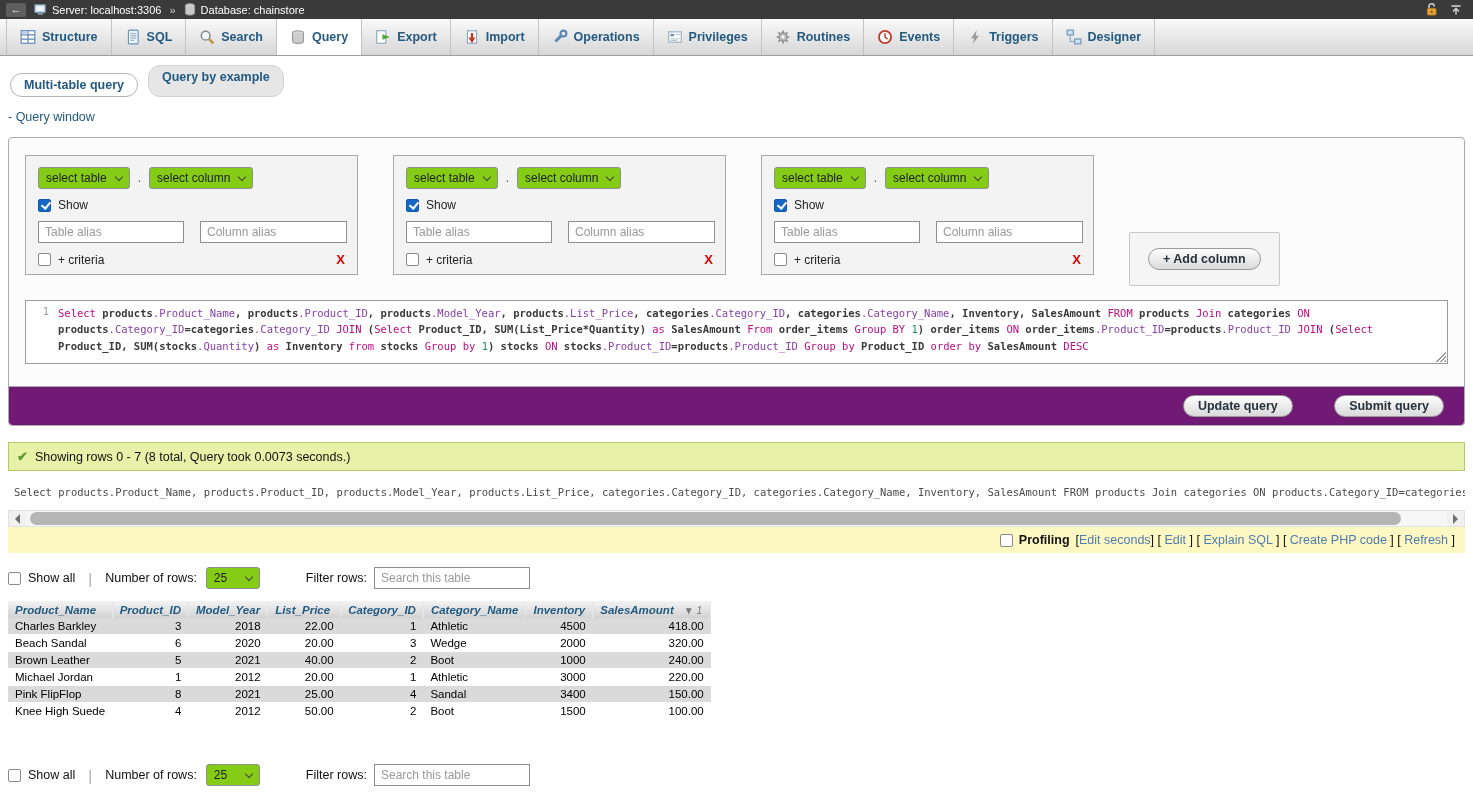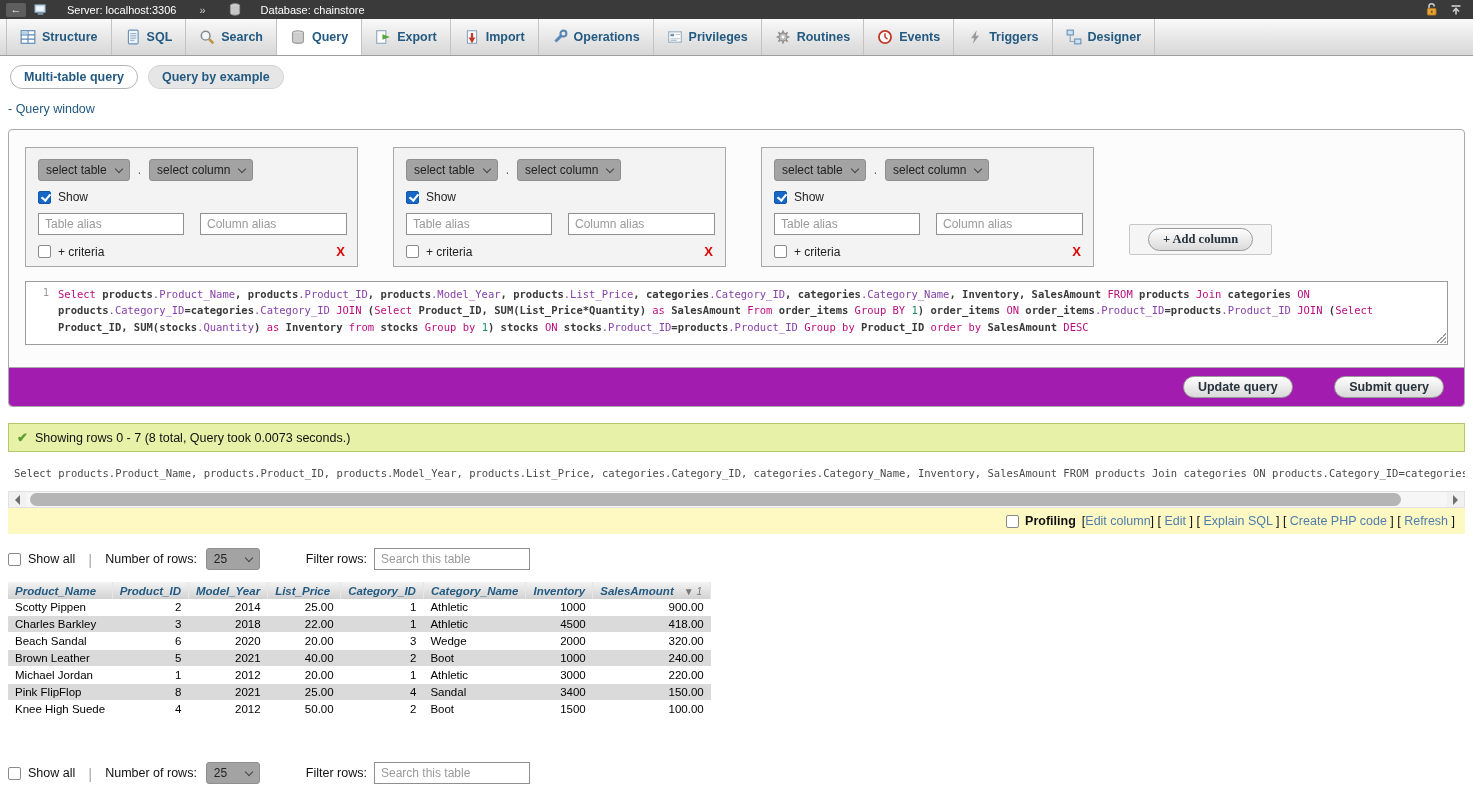--- a/index.html
+++ b/index.html
@@ -2,69 +2,69 @@
 <html><head>
 <meta charset="utf-8">
 <style>
   * { box-sizing: border-box; }
   html,body { margin:0; padding:0; background:#fff; font-family:"Liberation Sans",sans-serif; }
   body { width:1473px; min-height:799px; font-size:12px; color:#222; }
 
   
   .topbar { height:19px; background:#3a3a3a; color:#fff; display:flex; align-items:center; font-size:11px; padding:0 6px; }
   .backbtn { background:#5e5e5e; color:#eee; border-radius:2px; width:20px; height:14px; line-height:13px; text-align:center; margin-right:8px; cursor:pointer; font-size:11px; }
-  .crumb { display:flex; align-items:center; gap:20px; }
+  .crumb { display:flex; align-items:center; gap:5px; }
   .crumb .sep { color:#ccc; margin:0 3px; }
   .topbar-right { margin-left:auto; display:flex; align-items:center; gap:10px; padding-right:4px; }
   .micon { display:inline-block; vertical-align:middle; }
 
   
   .tabbar { height:37px; background:linear-gradient(#f9f9f9,#d7d7d7); border-bottom:1px solid #9d9d9d; display:flex; align-items:stretch; }
   .tab { display:flex; align-items:center; padding:0 13px; border-right:1px solid #c3c3c3; cursor:pointer; color:#235a81; font-weight:bold; font-size:12.5px; }
   .tab:first-child { border-left:1px solid #c3c3c3; margin-left:6px; }
   .tab.active { background:#fff; }
   .ticon { width:16px; height:16px; margin-right:6px; flex:0 0 auto; }
 
   
   .subtabs { margin:9px 0 0 10px; display:flex; gap:10px; }
   .subtab { border-radius:12px; padding:4px 13px; font-weight:bold; font-size:12.5px; color:#235a81; cursor:pointer; }
-  .subtab.active { background:#fff; border:1px solid #b4b4b4; }
+  .subtab.active { background:#fff; border:1px solid #b4b4b4;margin-top:8px; }
   .subtab.idle { background:#e6e6e6; border:1px solid #d2d2d2; }
   .qwindow { margin:13px 0 0 8px; color:#235a81; font-size:12.5px; cursor:pointer; }
 
   
   .builder { margin:13px 8px 0 8px; border:1px solid #aaa; border-radius:4px; background:#fcfcfc; }
   .builder-inner { padding:17px 16px 0 16px; }
   .colrow { display:flex; align-items:flex-start; }
   .colbox { width:333px; height:120px; border:1px solid #a8a8a8; background:#f3f3f3; padding:11px 12px; margin-right:35px; }
   .selline { display:flex; align-items:center; gap:8px; }
-  .sel { display:inline-flex; align-items:center; background:#a3a3a3; border:1px solid #8f8f8f; border-radius:3px; height:22px; padding:0 7px; font-size:12px; color:#222; cursor:pointer; }
+  .sel { display:inline-flex; align-items:center; background:#84cc16; border:1px solid #8f8f8f; border-radius:3px; height:22px; padding:0 7px; font-size:12px; color:#222; cursor:pointer; }
   .car { margin-left:9px; width:6px; height:6px; border:solid #444; border-width:0 1.7px 1.7px 0; transform:rotate(45deg); margin-top:-3px; }
   .dot { color:#555; }
   .showline { margin-top:9px; display:flex; align-items:center; gap:7px; }
   .cb { width:13px; height:13px; border:1px solid #8a8a8a; background:#fff; display:inline-block; border-radius:2px; position:relative; cursor:pointer; flex:0 0 auto; }
   .cb.checked { background:#1568c8; border-color:#1257a8; }
   .cb.checked::after { content:""; position:absolute; left:3.5px; top:0.5px; width:4px; height:7px; border:solid #fff; border-width:0 2px 2px 0; transform:rotate(40deg); }
   .aliasline { margin-top:9px; display:flex; gap:16px;align-items:center; }
   .tin { height:22px; border:1px solid #8f8f8f; padding:0 6px; font-size:12px; font-family:inherit; color:#222; background:#fff; }
   .tin::placeholder { color:#9a9a9a; }
   .alias-t { width:146px; } .alias-c { width:147px; }
   .critline { margin-top:9px; display:flex; align-items:center; gap:7px; }
   .xdel { margin-left:auto; color:#e00000; font-weight:bold; font-size:13px; cursor:pointer; }
-  .addbox { border:1px solid #c7c7c7; background:#f5f5f5; border-radius:2px; padding:3px 18px; margin-top:77px; margin-left:0px;font-family:Liberation Serif, serif; }
+  .addbox { border:1px solid #c7c7c7; background:#f5f5f5; border-radius:2px; padding:15px 18px; margin-top:77px; margin-left:0px; }
   .pill { display:inline-block; border:1px solid #9a9a9a; border-radius:12px; background:linear-gradient(#fefefe,#dadada); padding:3px 14px; font-weight:bold; font-size:12.5px; color:#26323c; cursor:pointer; white-space:nowrap; }
 
   
   .editor { margin-top:14px; border:1px solid #9b9b9b; background:#fff; display:flex; position:relative; min-height:64px; }
   .gutter { width:30px; text-align:right; padding:4px 7px 4px 0; color:#9a9a9a; font:10.5px "DejaVu Sans Mono",monospace; }
   .codearea { flex:1; padding:4px 14px 4px 2px; font:10.5px/1.55 "DejaVu Sans Mono",monospace; white-space:pre-wrap; word-break:break-word; }
   .tok-k { color:#bb0d80; } .tok-f { color:#8741a8; } .tok-n { color:#1d8a66; } .tok-p { color:#3a3a3a;font-weight:bold; }
   .resize { position:absolute; right:1px; bottom:1px; width:10px; height:10px; cursor:nwse-resize;
             background:linear-gradient(135deg, transparent 0 50%, #999 50% 57%, transparent 57% 70%, #999 70% 77%, transparent 77% 90%, #999 90% 97%, transparent 97%); }
-  .builder-footer { margin-top:22px; background:#a21caf; border-top:1px solid #aaa; border-radius:0 0 4px 4px; padding:8px 20px; text-align:right; }
+  .builder-footer { margin-top:22px; background:#701a75; border-top:1px solid #aaa; border-radius:0 0 4px 4px; padding:8px 20px; text-align:right; }
   .builder-footer .pill { margin-left:38px; }
 
   
   .successbar { margin:16px 8px 0 8px; background:#e7f1a7; border:1px solid #b3c96a; padding:6px 8px; font-size:12.5px; color:#111; display:flex; align-items:center; gap:7px; }
   .checkmark { color:#5c9e2d; font-size:13px; font-weight:bold; }
 
   
   .echo { margin:0 8px; }
   .echo-sql { padding:15px 6px 12px 6px; font:10.5px "DejaVu Sans Mono",monospace; color:#4a4a4a; white-space:nowrap; overflow:hidden; }
   .hscroll { height:17px; display:flex; align-items:stretch; background:#f6f6f6; border:1px solid #e2e2e2; }
@@ -341,21 +341,21 @@
     <div class="htrack">
         <div class="hthumb"></div>
       </div>
     <div class="harrow">
         <span class="tri-r"></span>
       </div>
   </div>
   <div class="echo-tools">
     <span class="cb"></span>
     <span class="bold">Profiling</span>
-    <span> [<a href="#">Edit column</a>] [ <a href="#">Edit</a> ] [ <a href="#">Explain SQL</a> ] [ <a href="#">Create PHP code</a> ] [ <a href="#">Refresh</a> ]</span>
+    <span> [<a href="#">Edit seconds</a>] [ <a href="#">Edit</a> ] [ <a href="#">Explain SQL</a> ] [ <a href="#">Create PHP code</a> ] [ <a href="#">Refresh</a> ]</span>
   </div>
 </div>
 
 <div class="rowctl">
   <span class="cb"></span>
   <span>Show all</span>
   <span class="vbar">|</span>
   <span>Number of rows:</span>
   <div class="sel">
       <span>25</span>
@@ -382,30 +382,20 @@
       <th>Product_ID</th>
       <th>Model_Year</th>
       <th>List_Price</th>
       <th>Category_ID</th>
       <th>Category_Name</th>
       <th>Inventory</th>
       <th><span>SalesAmount</span><span class="sortmark">▼ <span>1</span></span></th>
     </tr>
   </thead>
   <tbody>
-      <tr>
-        <td>Scotty Pippen</td>
-        <td class="num">2</td>
-        <td class="num">2014</td>
-        <td class="num">25.00</td>
-        <td class="num">1</td>
-        <td>Athletic</td>
-        <td class="num">1000</td>
-        <td class="num">900.00</td>
-      </tr>
       <tr class="stripe">
         <td>Charles Barkley</td>
         <td class="num">3</td>
         <td class="num">2018</td>
         <td class="num">22.00</td>
         <td class="num">1</td>
         <td>Athletic</td>
         <td class="num">4500</td>
         <td class="num">418.00</td>
       </tr>

